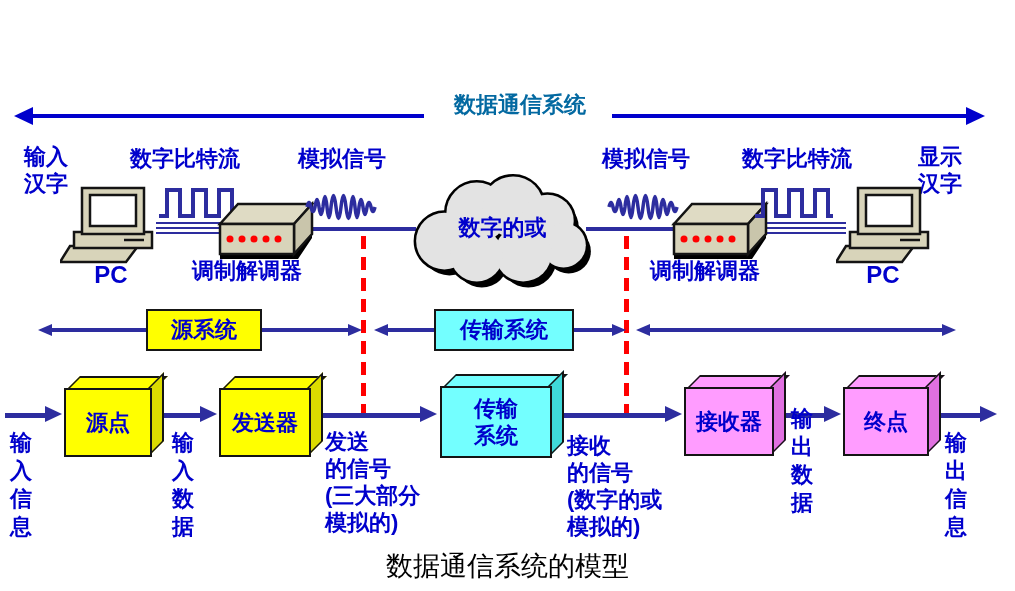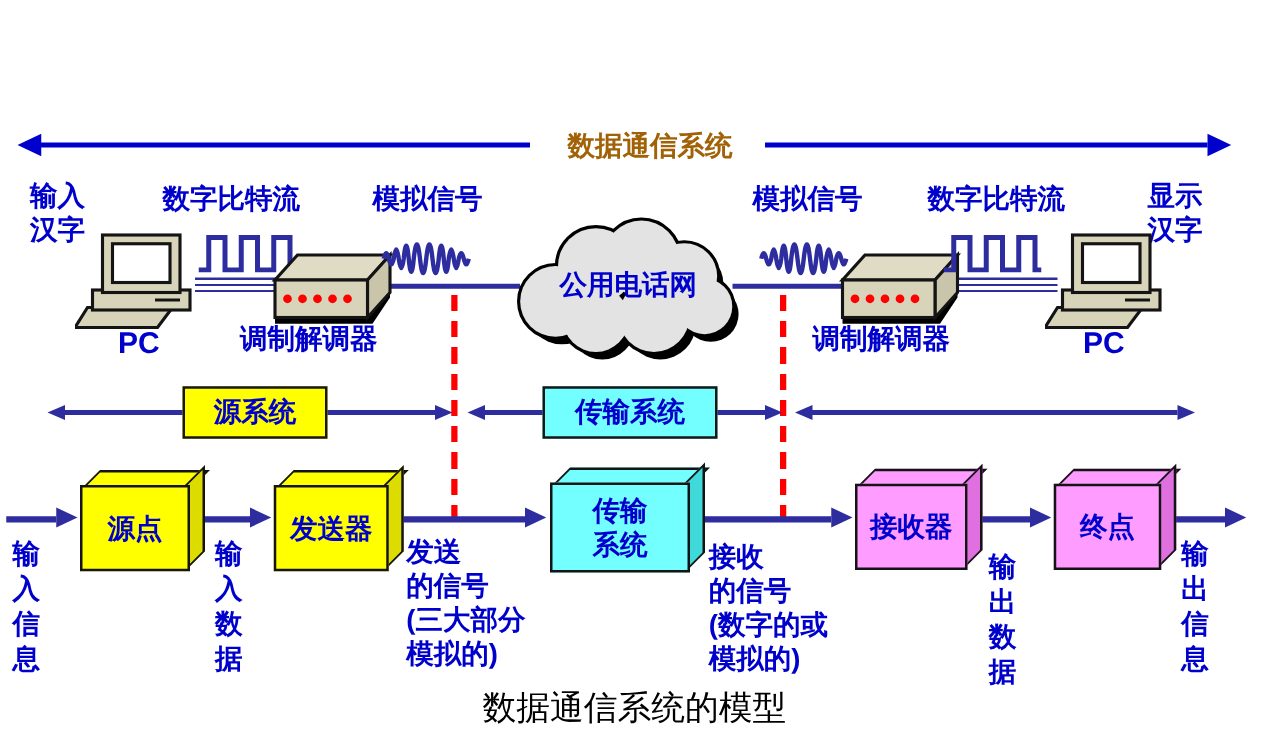--- a/index.html
+++ b/index.html
@@ -113,21 +113,21 @@
       </g>
     </symbol>
   </defs>
 </svg>
 
 <div class="stage">
 
 
   <div class="ahl topc" style="left:14px;top:107px"></div>
   <div class="hline top" style="left:31px;top:114px;width:393px"></div>
-  <div class="lbl ctr" style="left:432px;top:103px;width:176px;color:#a16207">数据通信系统</div>
+  <div class="lbl ctr" style="left:432px;top:91px;width:176px;color:#0369a1">数据通信系统</div>
   <div class="hline top" style="left:612px;top:114px;width:354px"></div>
   <div class="ahr topc" style="left:966px;top:107px"></div>
 
   <div class="lbl" style="left:24px;top:143px">输入
 汉字</div>
   <div class="lbl" style="left:130px;top:145px">数字比特流</div>
   <div class="lbl" style="left:298px;top:145px">模拟信号</div>
   <div class="lbl" style="left:602px;top:145px">模拟信号</div>
   <div class="lbl" style="left:742px;top:145px">数字比特流</div>
   <div class="lbl" style="left:918px;top:143px">显示
@@ -162,21 +162,21 @@
   <svg class="icon" style="left:668px;top:200px;width:102px;height:60px">
       <use href="#sym-modem"></use>
     </svg>
   <svg class="icon" style="left:754px;top:186px;width:80px;height:32px">
       <use href="#sym-sq"></use>
     </svg>
   <svg class="icon" style="left:836px;top:186px;width:102px;height:78px">
       <use href="#sym-pc"></use>
     </svg>
 
-  <div class="lbl ctr" style="left:420px;top:214px;width:165px">公用电话网</div>
+  <div class="lbl ctr" style="left:420px;top:214px;width:165px">数字的或</div>
   <div class="lbl ctr" style="left:86px;top:261px;width:50px;font-size:24px">PC</div>
   <div class="lbl" style="left:192px;top:257px">调制解调器</div>
   <div class="lbl" style="left:650px;top:257px">调制解调器</div>
   <div class="lbl ctr" style="left:858px;top:261px;width:50px;font-size:24px">PC</div>
 
   <div class="ahl sm" style="left:38px;top:324px"></div>
   <div class="hline" style="left:50px;top:328px;width:298px"></div>
   <div class="ahr sm" style="left:348px;top:324px"></div>
   <div class="ahl sm" style="left:374px;top:324px"></div>
   <div class="hline" style="left:386px;top:328px;width:226px"></div>
@@ -235,18 +235,18 @@
   <div class="lbl vlbl" style="left:172px;top:429px">输入数据</div>
   <div class="lbl vlbl" style="left:10px;top:429px">输入信息</div>
   <div class="lbl" style="left:325px;top:428px">发送
 的信号
 (三大部分
 模拟的)</div>
   <div class="lbl" style="left:567px;top:432px">接收
 的信号
 (数字的或
 模拟的)</div>
-  <div class="lbl vlbl" style="left:791px;top:440px">输出数据</div>
+  <div class="lbl vlbl" style="left:791px;top:405px">输出数据</div>
   <div class="lbl vlbl" style="left:945px;top:429px">输出信息</div>
 
   <div class="caption">数据通信系统的模型</div>
 
 </div>
 
 </body></html>

